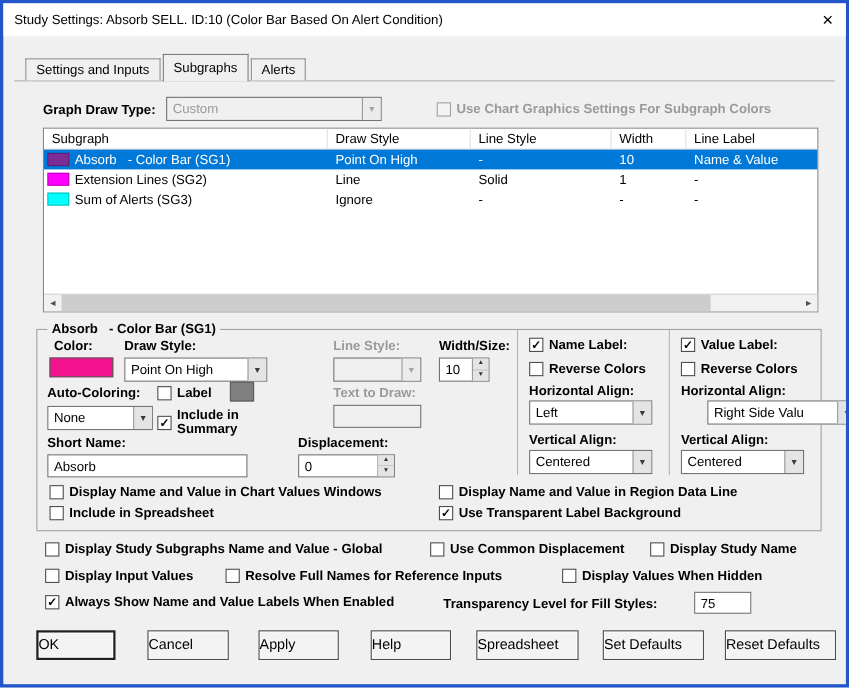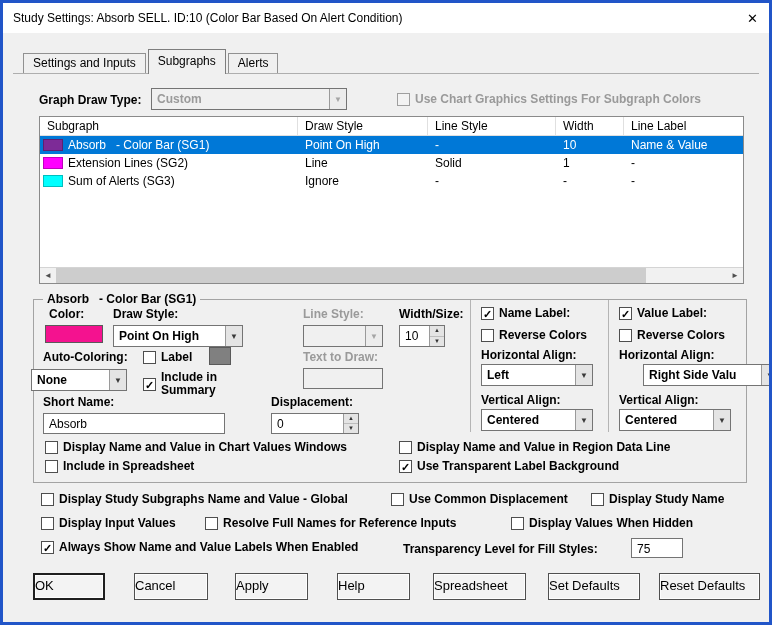--- a/index.html
+++ b/index.html
@@ -12,21 +12,21 @@
 
   .tabstrip { position:absolute; left:20px; top:46px; height:25px; display:flex; align-items:flex-end; z-index:2; }
   .tab { height:20px; margin-bottom:1px; margin-right:2px; padding:0 9px; font-size:12px; line-height:19px; background:#f0f0f0; border:1px solid #919191; border-bottom:none; white-space:pre; }
   .tab.active { height:25px; margin-bottom:0; line-height:22px; border-color:#7e7e7e; }
   .tabline { position:absolute; left:10px; right:10px; top:70px; border-top:1px solid #aeaeae; z-index:1; }
 
   .lbl { position:absolute; font-size:12px; font-weight:bold; color:#000; white-space:pre; }
   .lbl.dis { color:#9a9a9a; }
 
   .combo { position:absolute; height:22px; border:1px solid #747474; background:#fff; display:flex; align-items:stretch; }
-  .combo .cval { flex:1; font-size:12px; padding:3px 2px 0 5px; white-space:pre; overflow:hidden;font-weight:bold; }
+  .combo .cval { flex:1; font-size:12px; padding:3px 2px 0 5px; white-space:pre; overflow:hidden; }
   .combo .cbtn { width:17px; background:#e4e4e4; border-left:1px solid #9a9a9a; font-size:8px; color:#3a3a3a; display:flex; align-items:center; justify-content:center; flex:none; }
   .combo.dis { background:#f0f0f0; }
   .combo.dis .cval { color:#9a9a9a; }
   .combo.dis .cbtn { color:#a5a5a5; background:#ececec; }
 
   .tinput { position:absolute; height:21px; border:1px solid #747474; background:#fff; font-size:12px; padding:3px 5px 3px; white-space:pre; overflow:hidden; }
   .tinput.dis { background:#f0f0f0; }
 
   .spin { position:absolute; height:22px; border:1px solid #747474; background:#fff; display:flex; }
   .spin .sval { flex:1; font-size:12px; padding:3px 0 0 5px; white-space:pre; }
@@ -186,21 +186,21 @@
     <span class="cbtn">▼</span>
   </div>
 
   <div class="lbl" style="left:40px;top:347px">Auto-Coloring:</div>
   <label class="check" style="left:140px;top:347px">
     <span class="box"></span>
     <span class="ctext">Label</span>
   </label>
   <div class="cswatch" style="left: 206px; top: 344px; width: 22px; height: 18px; background: rgb(128, 128, 128);"></div>
 
-  <div class="combo" style="left:28px;top:366px;width:96px">
+  <div class="combo" style="left:40px;top:366px;width:96px">
     <span class="cval">None</span>
     <span class="cbtn">▼</span>
   </div>
   <label class="check wrap" style="left:140px;top:368px">
     <span class="box">✓</span>
     <span class="ctext">Include in Summary</span>
   </label>
 
   <div class="lbl dis" style="left:300px;top:347px">Text to Draw:</div>
   <div class="tinput dis" style="left:300px;top:365px;width:80px"></div>

